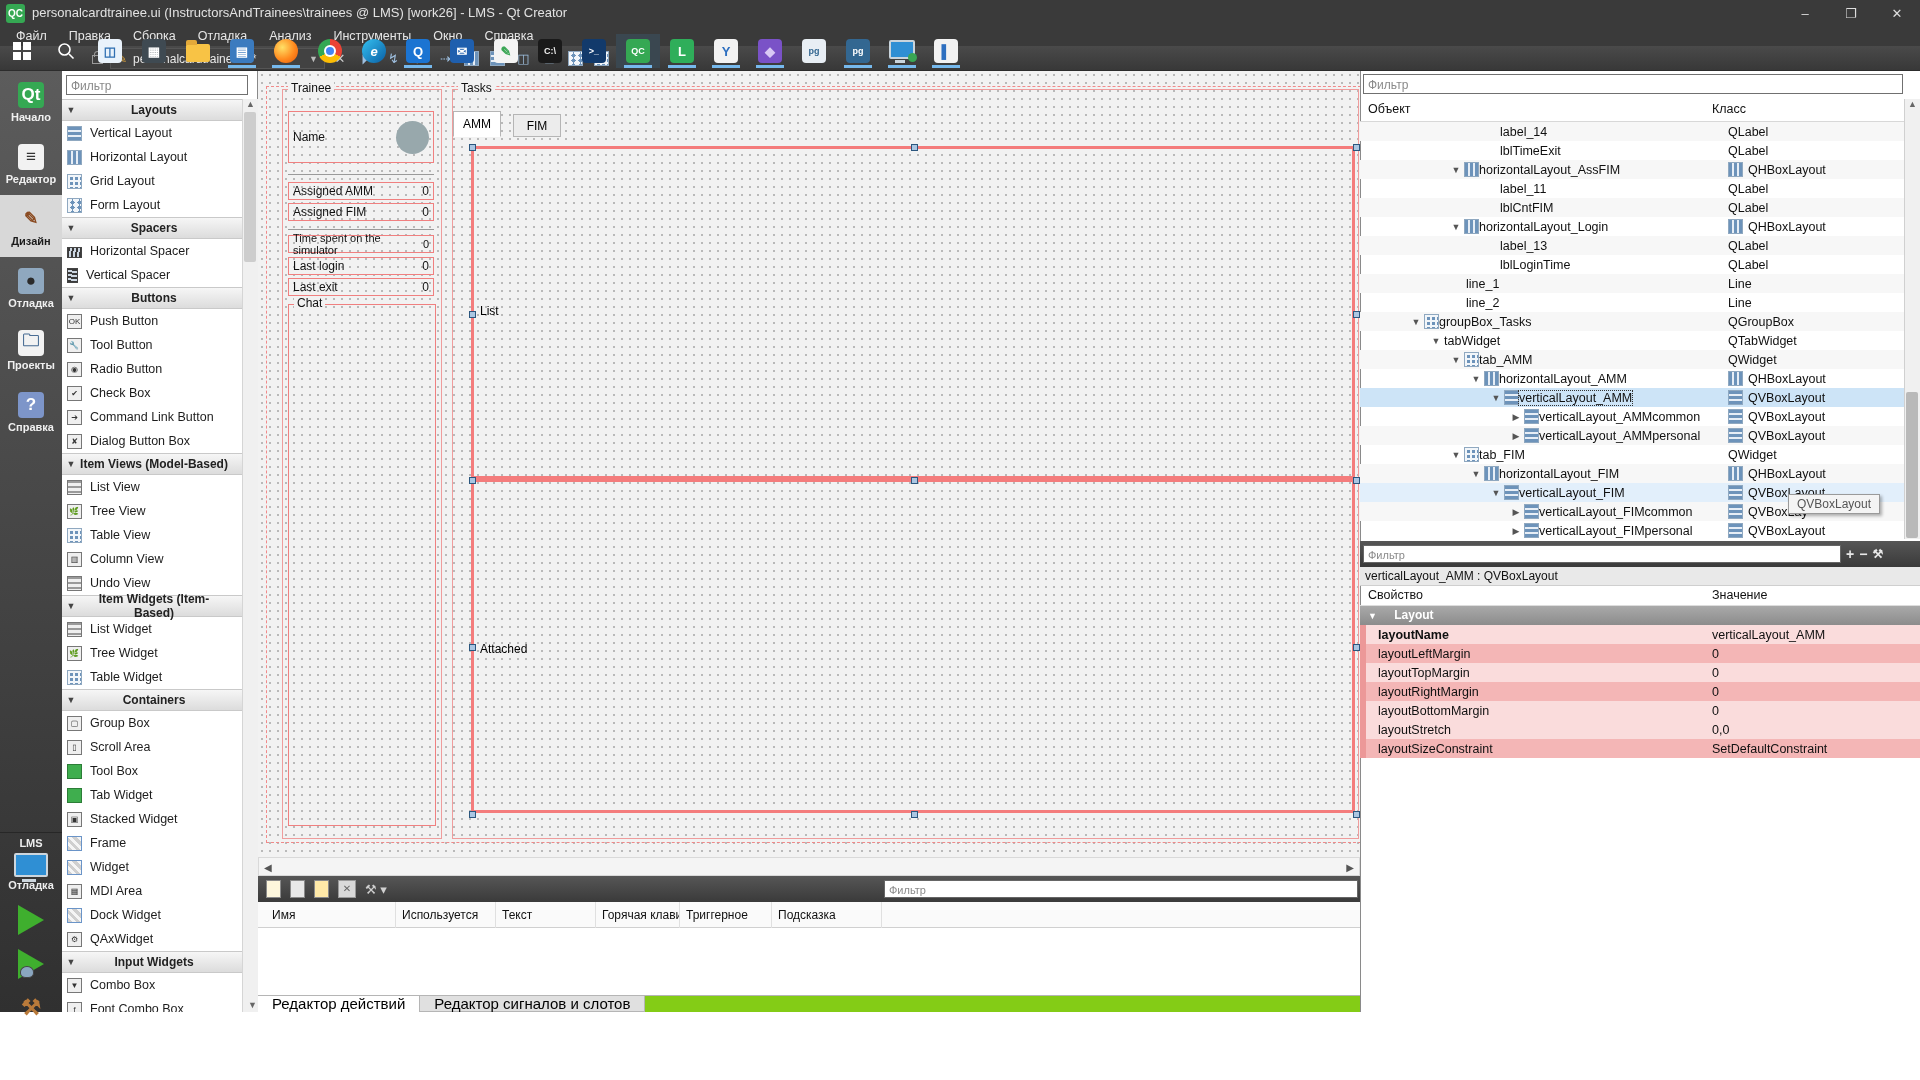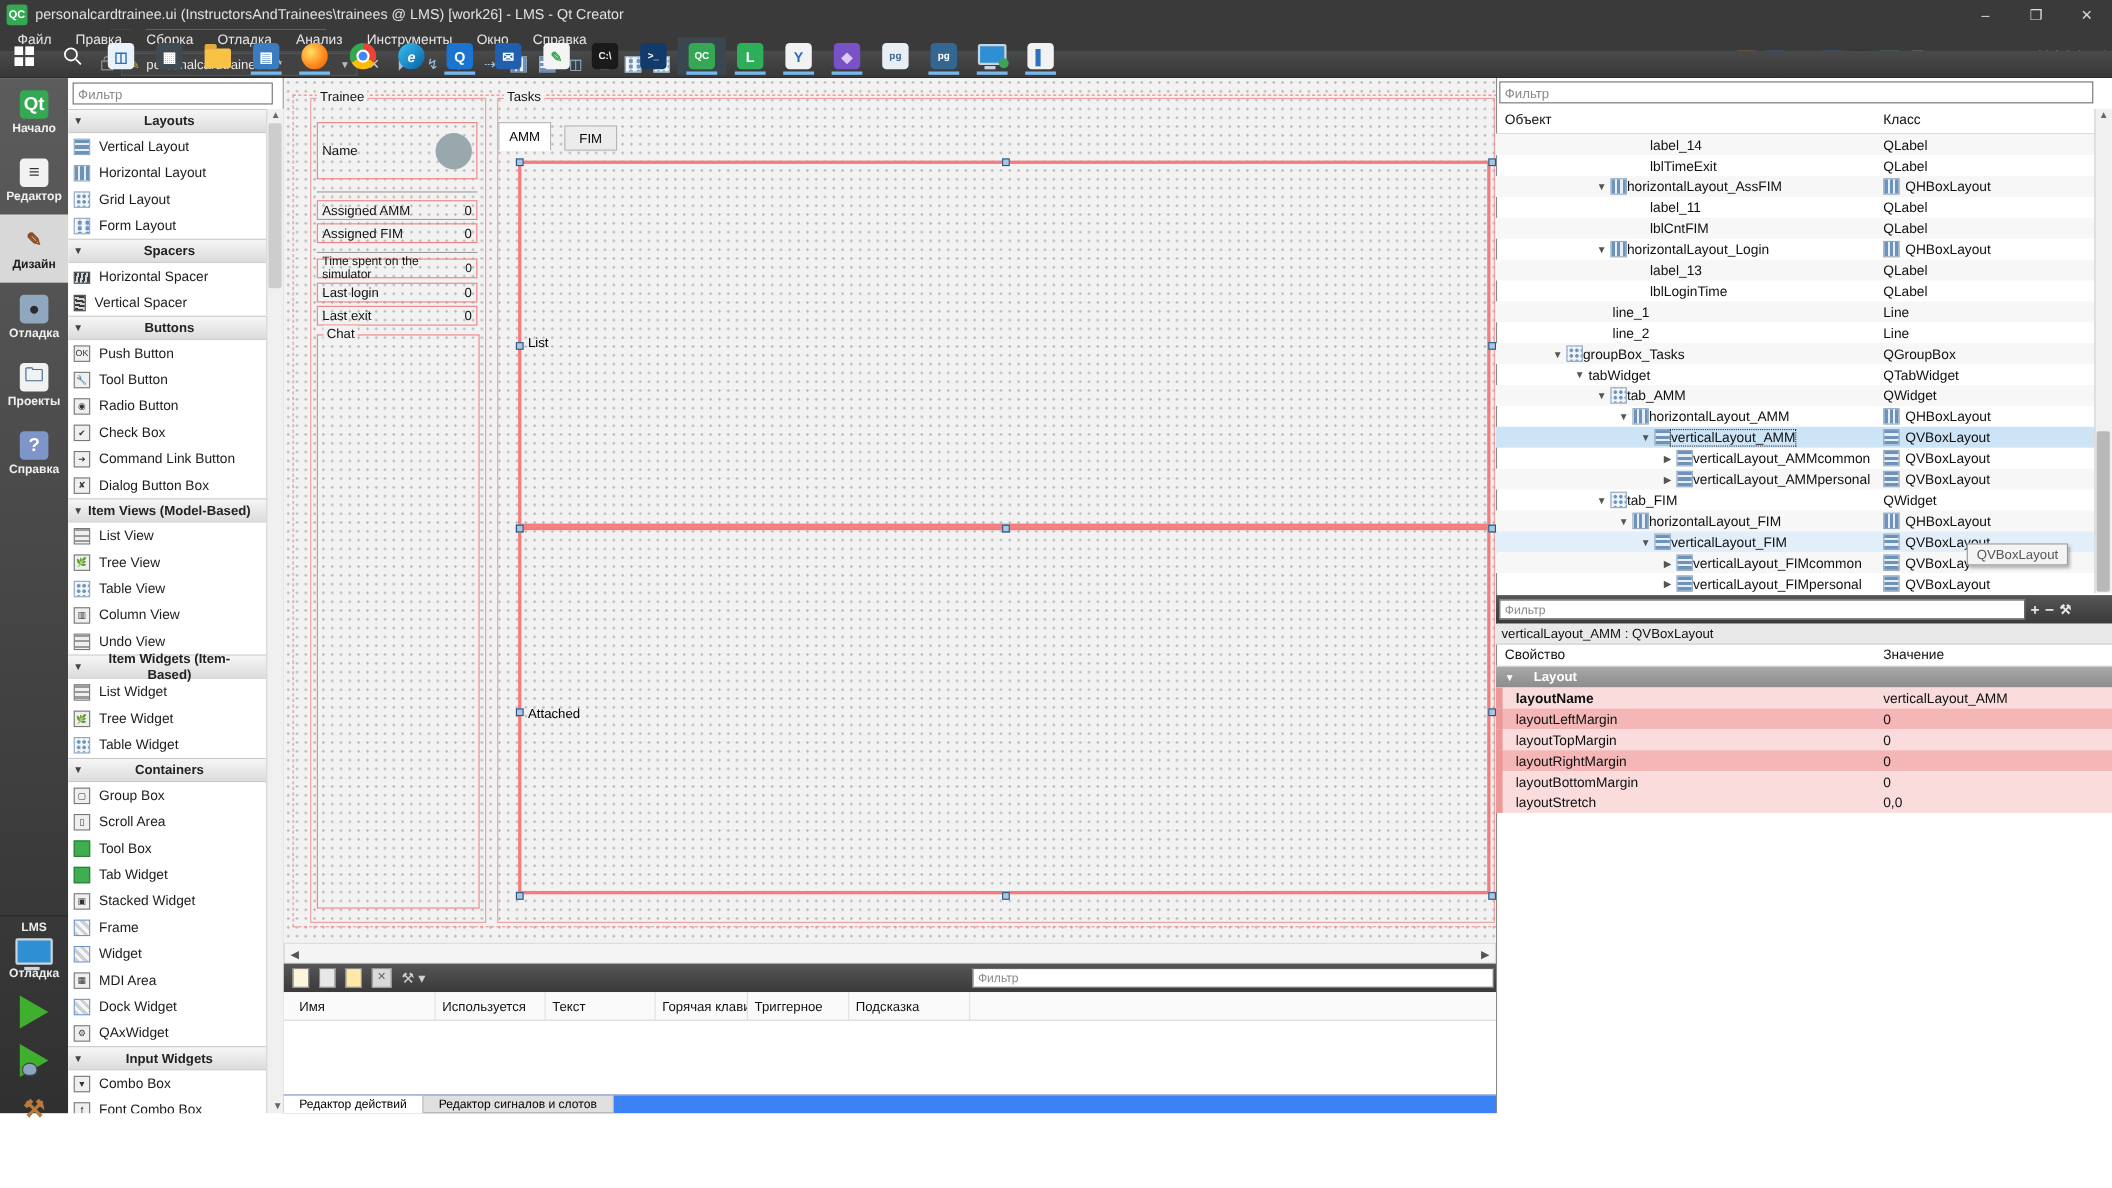--- a/index.html
+++ b/index.html
@@ -74,36 +74,36 @@
   
   #ae-toolbar{left:258px;top:876px;width:1102px;height:26px;background:linear-gradient(#565656,#3a3a3a);display:flex;align-items:center;gap:9px;padding-left:8px;box-sizing:border-box;}
   .mini-doc{width:13px;height:16px;background:#fdf6dc;border:1px solid #8a8a8a;position:relative;}
   .mini-doc.gray{background:#e8e8e8;}
   .ae-x{width:16px;height:16px;background:#d9d9d9;border:1px solid #9a9a9a;color:#666;font-size:10px;text-align:center;line-height:16px;}
   .ae-wrench{color:#d0d0d0;font-size:13px;}
   #ae-filter{left:884px;top:880px;width:474px;height:18px;background:#fff;border:1px solid #666;font-size:11px;color:#8a8a8a;line-height:18px;padding:0 4px;box-sizing:border-box;}
   #ae-head{left:258px;top:902px;width:1102px;height:26px;background:#fafafa;border-bottom:1px solid #d0d0d0;box-sizing:border-box;font-size:12px;color:#111;}
   .ae-col{position:absolute;top:0;height:26px;line-height:26px;padding-left:6px;border-right:1px solid #e0e0e0;box-sizing:border-box;white-space:nowrap;overflow:hidden;}
   #ae-body{left:258px;top:928px;width:1102px;height:67px;background:#fff;}
-  #ae-tabs{left:258px;top:995px;width:1102px;height:17px;background:#3b82f6;border-top:1px solid #b5b5b5;box-sizing:border-box;font-size:11px;display:flex;}
+  #ae-tabs{left:258px;top:995px;width:1102px;height:17px;background:#84cc16;border-top:1px solid #b5b5b5;box-sizing:border-box;font-size:15px;display:flex;}
   .aetab{padding:0 14px;line-height:16px;border-right:1px solid #b5b5b5;}
   .aetab.on{background:#fff;}
   .aetab.off{background:#e0e0e0;border-bottom:1px solid #b5b5b5;}
   
   #rightpanel{left:1360px;top:71px;width:560px;height:941px;background:#fff;border-left:1px solid #8a8a8a;box-sizing:border-box;}
   #oi-filter{left:1363px;top:74px;width:540px;height:20px;border:1px solid #707070;background:#fff;color:#8a8a8a;font-size:12px;line-height:20px;padding:0 4px;box-sizing:border-box;}
   #oi-head{left:1360px;top:99px;width:545px;height:23px;border-bottom:1px solid #d8d8d8;box-sizing:border-box;font-size:12.5px;color:#111;}
   #oi-rows{left:1360px;top:122px;width:545px;}
   .trow{height:19px;display:flex;align-items:center;font-size:12.5px;color:#101010;position:relative;}
   .trow:nth-child(odd){background:#f7f7f7;}
   .trow.sel1{background:#cde4f7;}
   .trow.sel2{background:#e2effb;}
   .trow .exp{width:16px;font-size:9px;color:#555;text-align:center;flex:none;}
   .trow .nm{white-space:nowrap;}
-  .trow .cls{position:absolute;left:352px;display:flex;gap:5px;align-items:center;white-space:nowrap;}
+  .trow .cls{position:absolute;left:368px;display:flex;gap:5px;align-items:center;white-space:nowrap;}
   .focusdot{outline:1px dotted #333;}
   #oi-scroll{left:1904px;top:99px;width:16px;height:440px;background:#f0f0f0;border-left:1px solid #d0d0d0;box-sizing:border-box;text-align:center;font-size:9px;color:#666;}
   #oi-thumb{left:1906px;top:392px;width:12px;height:146px;background:#b9b9b9;border-radius:2px;}
   #tooltip{left:1788px;top:494px;height:18px;padding:0 8px;background:#f4f4f4;border:1px solid #9a9a9a;font-size:12px;color:#555;line-height:18px;box-shadow:2px 2px 3px rgba(0,0,0,.3);}
   #pe-bar{left:1360px;top:541px;width:560px;height:26px;background:linear-gradient(#565656,#3a3a3a);display:flex;align-items:center;padding-left:3px;box-sizing:border-box;gap:5px;}
   #pe-filter{width:478px;height:18px;background:#fff;border:1px solid #666;font-size:11px;color:#8a8a8a;line-height:18px;padding:0 4px;box-sizing:border-box;}
   .pe-pm{color:#e8e8e8;font-size:14px;font-weight:bold;}
   #pe-objline{left:1360px;top:567px;width:560px;height:19px;background:#e9e9e9;border-bottom:1px solid #cfcfcf;box-sizing:border-box;font-size:12px;color:#111;line-height:19px;padding-left:5px;}
   #pe-head{left:1360px;top:586px;width:560px;height:20px;border-bottom:1px solid #ddd;box-sizing:border-box;font-size:12.5px;color:#111;}
   #pe-section{left:1360px;top:606px;width:560px;height:19px;background:linear-gradient(#a9a9a9,#8c8c8c);color:#fff;font-weight:bold;font-size:12px;line-height:19px;}
@@ -710,20 +710,25 @@
     <div class="prow alt0">
       <span class="strip"></span>
       <span class="pn">layoutBottomMargin</span>
       <span class="pv">0</span>
     </div>
     <div class="prow alt0">
       <span class="strip"></span>
       <span class="pn">layoutStretch</span>
       <span class="pv">0,0</span>
     </div>
+    <div class="prow alt1">
+      <span class="strip"></span>
+      <span class="pn">layoutSizeConstraint</span>
+      <span class="pv">SetDefaultConstraint</span>
+    </div>
   </div>
 
 <div id="statusbar">
   <div id="sb-toggle"></div>
   <div id="sb-search">
     <svg width="11" height="11" viewBox="0 0 11 11">
         <circle cx="4.5" cy="4.5" r="3.4" fill="none" stroke="#777" stroke-width="1.3"></circle>
         <line x1="7" y1="7" x2="10" y2="10" stroke="#777" stroke-width="1.3"></line>
       </svg>
     <span>Быстрый поиск (Ctrl+K)</span>

